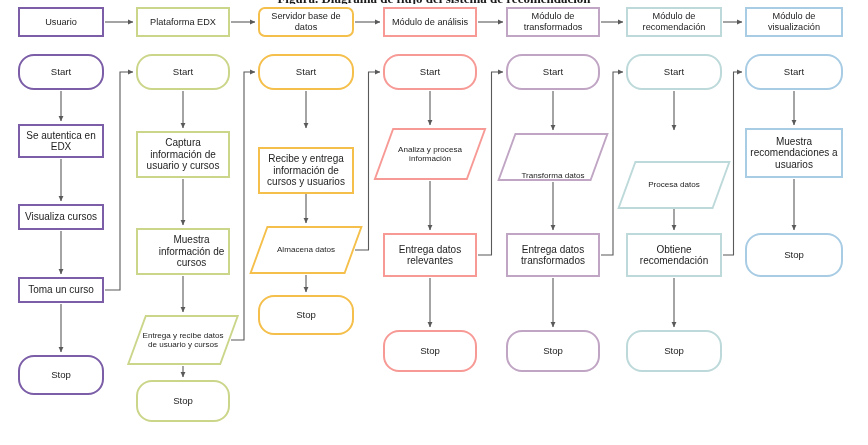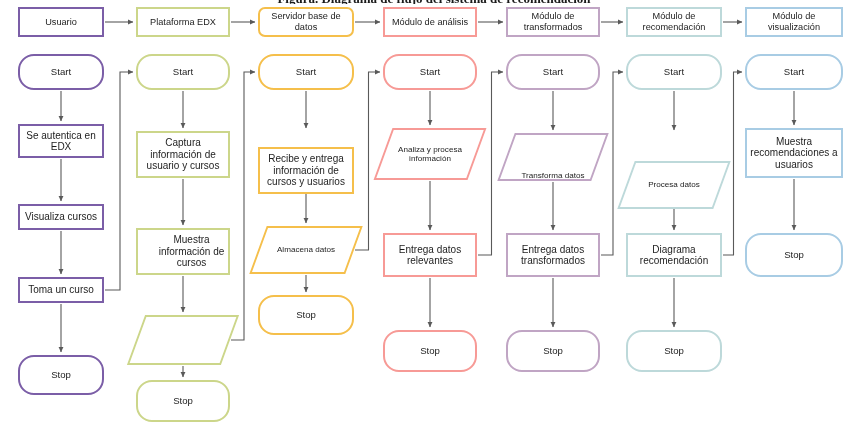--- a/index.html
+++ b/index.html
@@ -115,20 +115,21 @@
         <span>Start</span>
       </div>
       <div class="node proc" style="left: 136px; top: 131px; width: 94px; height: 47px; border-color: rgb(204, 214, 138);">
         <span>Captura información de usuario y cursos</span>
       </div>
       <div class="node proc" style="left: 136px; top: 228px; width: 94px; height: 47px; border-color: rgb(204, 214, 138); padding-left: 20px;">
         <span>Muestra información de cursos</span>
       </div>
       <div class="node io" style="left: 136px; top: 315px; width: 94px; height: 50px;">
         <div class="skewfill" style="border-color: rgb(204, 214, 138);"></div>
+        <span>Entrega y recibe datos de usuario y cursos</span>
       </div>
       <div class="node term" style="left: 136px; top: 380px; width: 94px; height: 42px; border-color: rgb(204, 214, 138);">
         <span>Stop</span>
       </div>
       <div class="node hdr" style="left: 258px; top: 7px; width: 96px; height: 30px; border-color: rgb(245, 191, 75); border-radius: 7px;">
         <span>Servidor base de datos</span>
       </div>
       <div class="node term" style="left: 258px; top: 54px; width: 96px; height: 36px; border-color: rgb(245, 191, 75);">
         <span>Start</span>
       </div>
@@ -178,21 +179,21 @@
         <span>Módulo de recomendación</span>
       </div>
       <div class="node term" style="left: 626px; top: 54px; width: 96px; height: 36px; border-color: rgb(189, 217, 218);">
         <span>Start</span>
       </div>
       <div class="node io" style="left: 626px; top: 133px; width: 96px; height: 48px; margin-top: 28px;">
         <div class="skewfill" style="border-color: rgb(189, 217, 218);"></div>
         <span>Procesa datos</span>
       </div>
       <div class="node proc" style="left: 626px; top: 233px; width: 96px; height: 44px; border-color: rgb(189, 217, 218);">
-        <span>Diagrama recomendación</span>
+        <span>Obtiene recomendación</span>
       </div>
       <div class="node term" style="left: 626px; top: 330px; width: 96px; height: 42px; border-color: rgb(189, 217, 218);">
         <span>Stop</span>
       </div>
       <div class="node hdr" style="left: 745px; top: 7px; width: 98px; height: 30px; border-color: rgb(168, 204, 228);">
         <span>Módulo de visualización</span>
       </div>
       <div class="node term" style="left: 745px; top: 54px; width: 98px; height: 36px; border-color: rgb(168, 204, 228);">
         <span>Start</span>
       </div>

